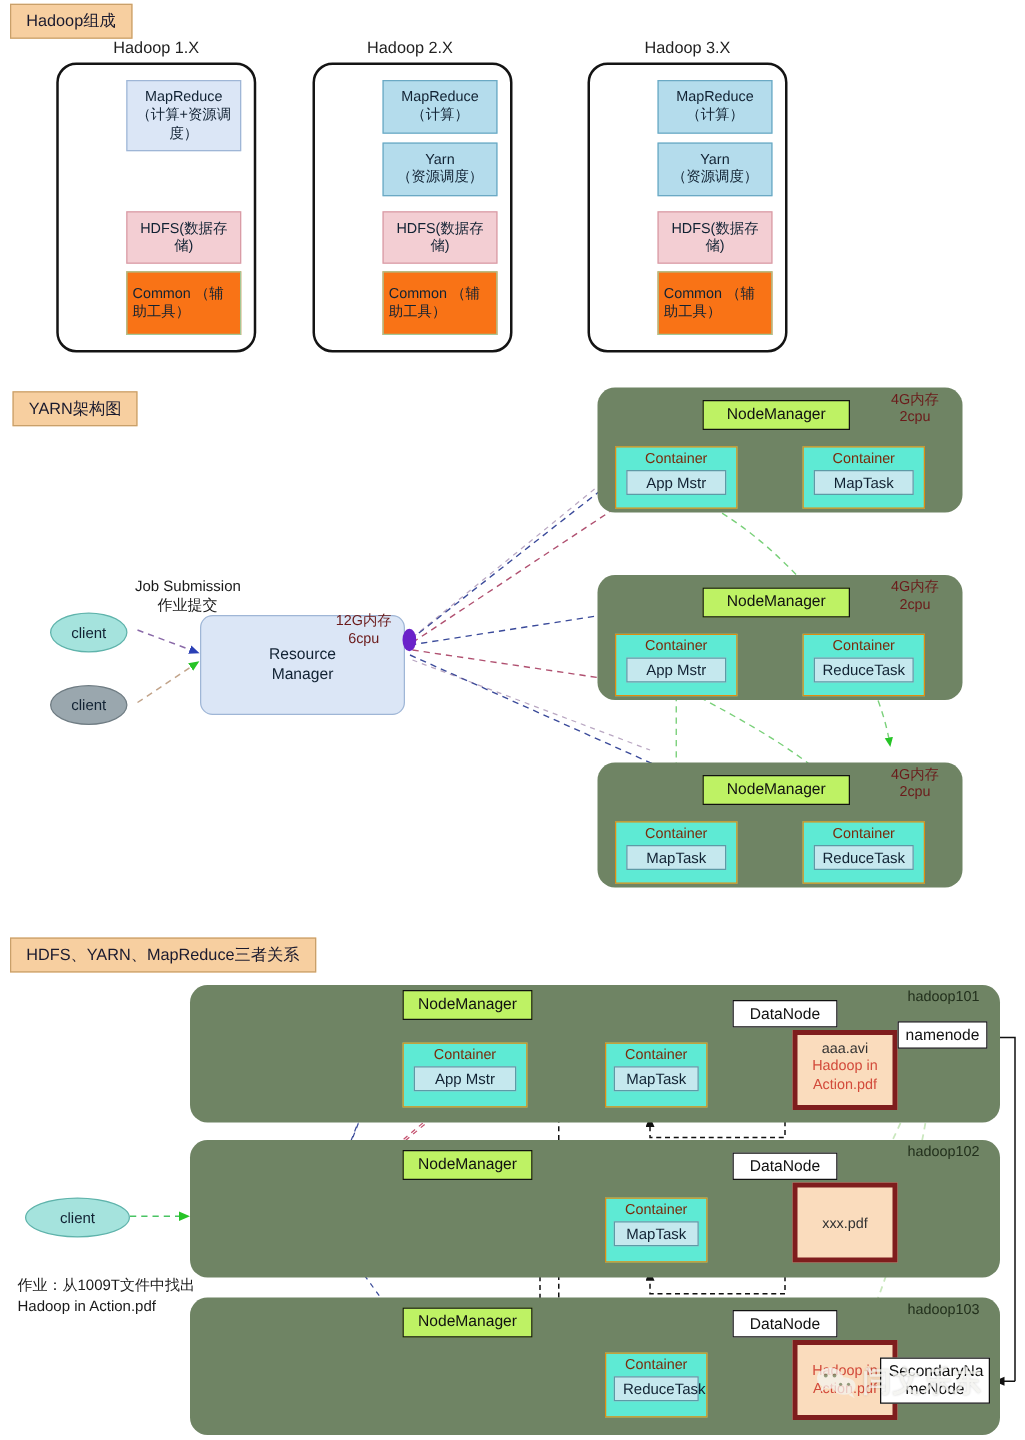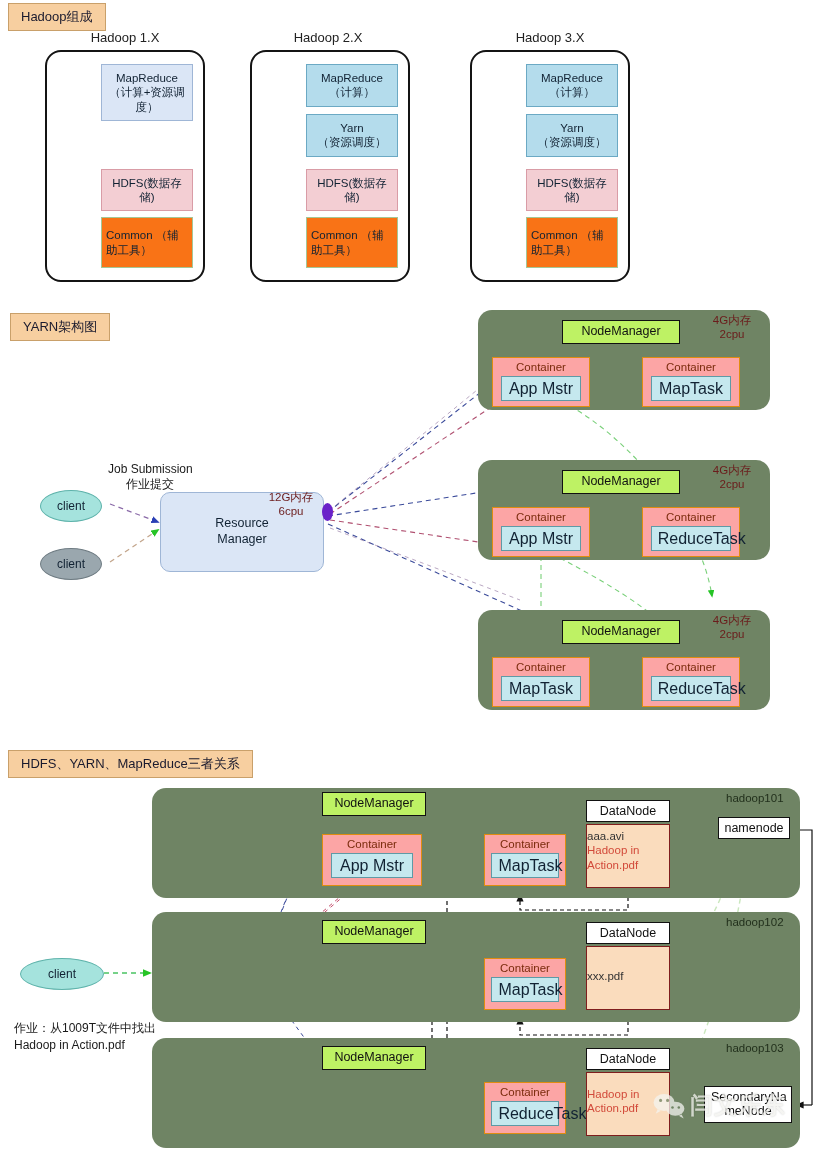--- a/index.html
+++ b/index.html
@@ -73,32 +73,32 @@
     border: 1.6px solid #111;
     color: #111;
     font-size: 12.5px;
     text-align: center;
     line-height: 1.1;
     padding: 4px 6px;
     white-space: nowrap;
   }
   .container-box {
     position: absolute;
-    background: #fca5a5;
+    background: #5eead4;
     border: 1px solid #e08c10;
     color: #7a2b0c;
     font-size: 11.5px;
     text-align: center;
     padding-top: 3px;
   }
   .task-chip {
     background: #c5e8ee;
     border: 1px solid #5e9aa6;
     color: #123;
-    font-size: 16px;
+    font-size: 12px;
     text-align: center;
     padding: 2px 6px;
     margin: 3px auto 5px auto;
     width: 84%;
     line-height: 1.2;
   }
   .spec-label {
     position: absolute;
     color: #6b1b1b;
     font-size: 11.5px;
@@ -158,26 +158,27 @@
     background: #ffffff;
     border: 1.5px solid #111;
     color: #111;
     font-size: 12.5px;
     text-align: center;
     padding: 3px 6px;
   }
   .file-box {
     position: absolute;
     background: #fadcbd;
-    border: 1px solid #7f1d1d;
-    font-size: 11.5px;
-    text-align: left;
+    border: 4px solid #7f1d1d;
+    font-size: 11.5px;
+    text-align: center;
     line-height: 1.25;
     padding-top: 4px;
     color: #333;
+    margin-left: 48px;
   }
   .file-hl { color: #d24a3a; }
   .memcpu-rm {
     position: absolute;
     color: #6b1b1b;
     font-size: 11.5px;
     text-align: center;
     line-height: 1.2;
     white-space: nowrap;
   }

